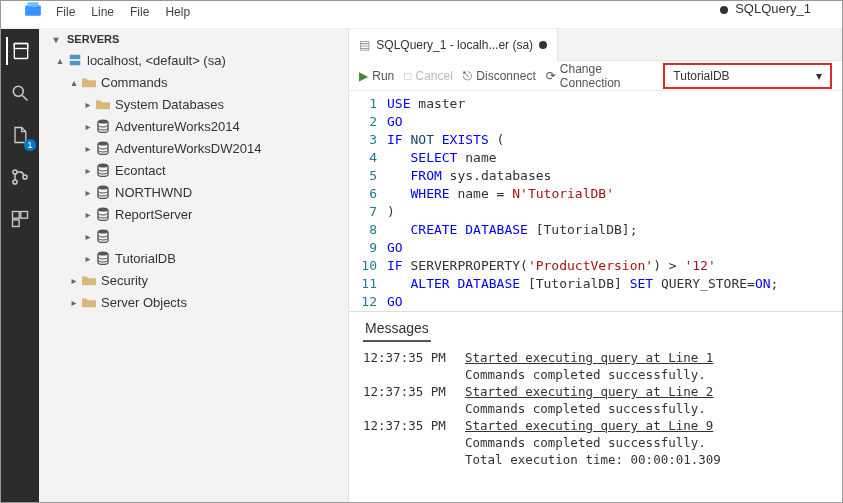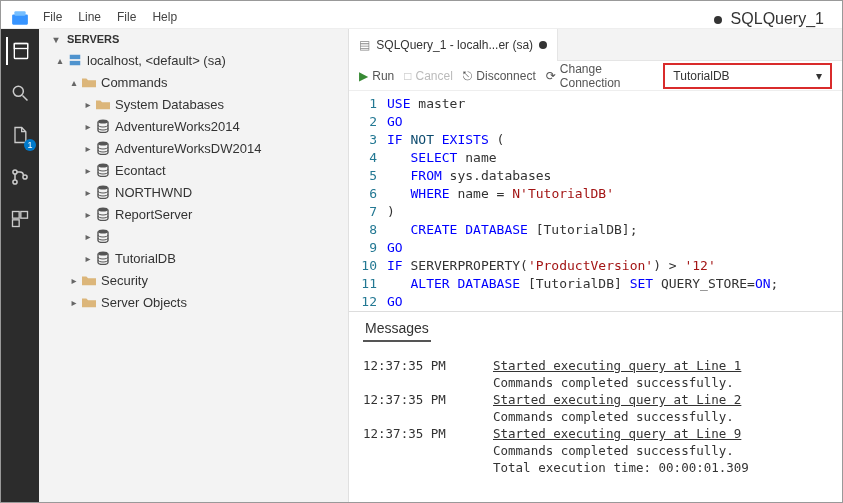--- a/index.html
+++ b/index.html
@@ -1,20 +1,20 @@
 <!DOCTYPE html>
 <html><head>
 <meta charset="utf-8">
 <style>
   * { box-sizing: border-box; margin: 0; padding: 0; }
   body { font-family: "Segoe UI", Arial, sans-serif; font-size: 12px; color: #333; background: #fff; width: 843px; height: 503px; overflow: hidden; border: 1px solid #999; }
-  .menubar { height: 28px; display: flex; align-items: flex-end; padding: 0 10px; background: #fff; border-bottom: 1px solid #eee; }
+  .menubar { height: 28px; display: flex; align-items: flex-start; padding: 0 23px; background: #fff; border-bottom: 1px solid #eee; }
   .app-icon { width: 18px; height: 18px; margin-right: 6px; display:inline-block; }
   .menu-item { padding: 4px 8px; cursor: pointer; color:#444; }
-  .titlebar-right { margin-left: auto; font-size: 16px; color:#333; padding-right:8px; }
+  .titlebar-right { margin-left: auto; font-size: 13px; color:#333; padding-right:8px; }
   .dirty-dot { display:inline-block; width:8px; height:8px; border-radius:50%; background:#333; margin-right:4px; vertical-align:middle;}
   .main { display: flex; height: calc(503px - 28px); }
   .activitybar { width: 38px; background: #2c2c2c; display: flex; flex-direction: column; align-items: center; padding-top: 8px; gap: 14px; }
   .act-btn { width: 28px; height: 28px; display:flex; align-items:center; justify-content:center; color:#ccc; cursor:pointer; position:relative; }
   .act-btn.active { color:#fff; border-left:2px solid #fff; }
   .badge { position:absolute; bottom:-2px; right:-2px; background:#007acc; color:#fff; border-radius:50%; font-size:9px; width:12px; height:12px; display:flex; align-items:center; justify-content:center; }
   .sidebar { width: 310px; background: #f3f3f3; border-right: 1px solid #e0e0e0; display:flex; flex-direction:column; }
   .panel-title { padding: 6px 12px; font-size: 11px; color:#6f6f6f; letter-spacing:0.5px; }
   .section-head { padding: 4px 10px; font-size: 11px; font-weight:bold; color:#333; display:flex; align-items:center; gap:4px; }
   .tree { font-size: 13px; color:#333; }
@@ -34,23 +34,23 @@
   .code-wrap { display:flex; font-family: Consolas, monospace; font-size:13px; line-height:18px; padding-top:4px; }
   .gutter { width:38px; text-align:right; color:#237893; padding-right:10px; user-select:none; }
   .gutter div { height:18px; }
   .code { flex:1; white-space:pre; color:#333; }
   .code div { height:18px; }
   .kw { color:#0000ff; }
   .str { color:#a31515; }
   .op { color:#333; }
   .gray { color:#0c4a6e; }
   .messages { border-top:1px solid #ddd; padding:8px 14px 14px 14px; font-size:13px; overflow:auto; }
-  .messages h4 { font-weight:normal; font-size:14px; border-bottom:2px solid #555; display:inline-block; padding:0 2px 4px 2px; margin-bottom:16px; }
+  .messages h4 { font-weight:normal; font-size:14px; border-bottom:2px solid #555; display:inline-block; padding:0 2px 4px 2px; margin-bottom:8px; }
   .msg-table { font-family: Consolas, monospace; font-size:12.5px; color:#333; }
-  .msg-row { display:flex; gap:28px; margin-bottom:2px; }
+  .msg-row { display:flex; gap:0; margin-bottom:2px; }
   .msg-time { width:90px; }
   .msg-text { flex:1;margin-left:12px; }
   .underl { text-decoration: underline; }
   svg { display:block; }
 </style>
 </head>
 <body>
 
 <div class="menubar">
   <span class="app-icon">

